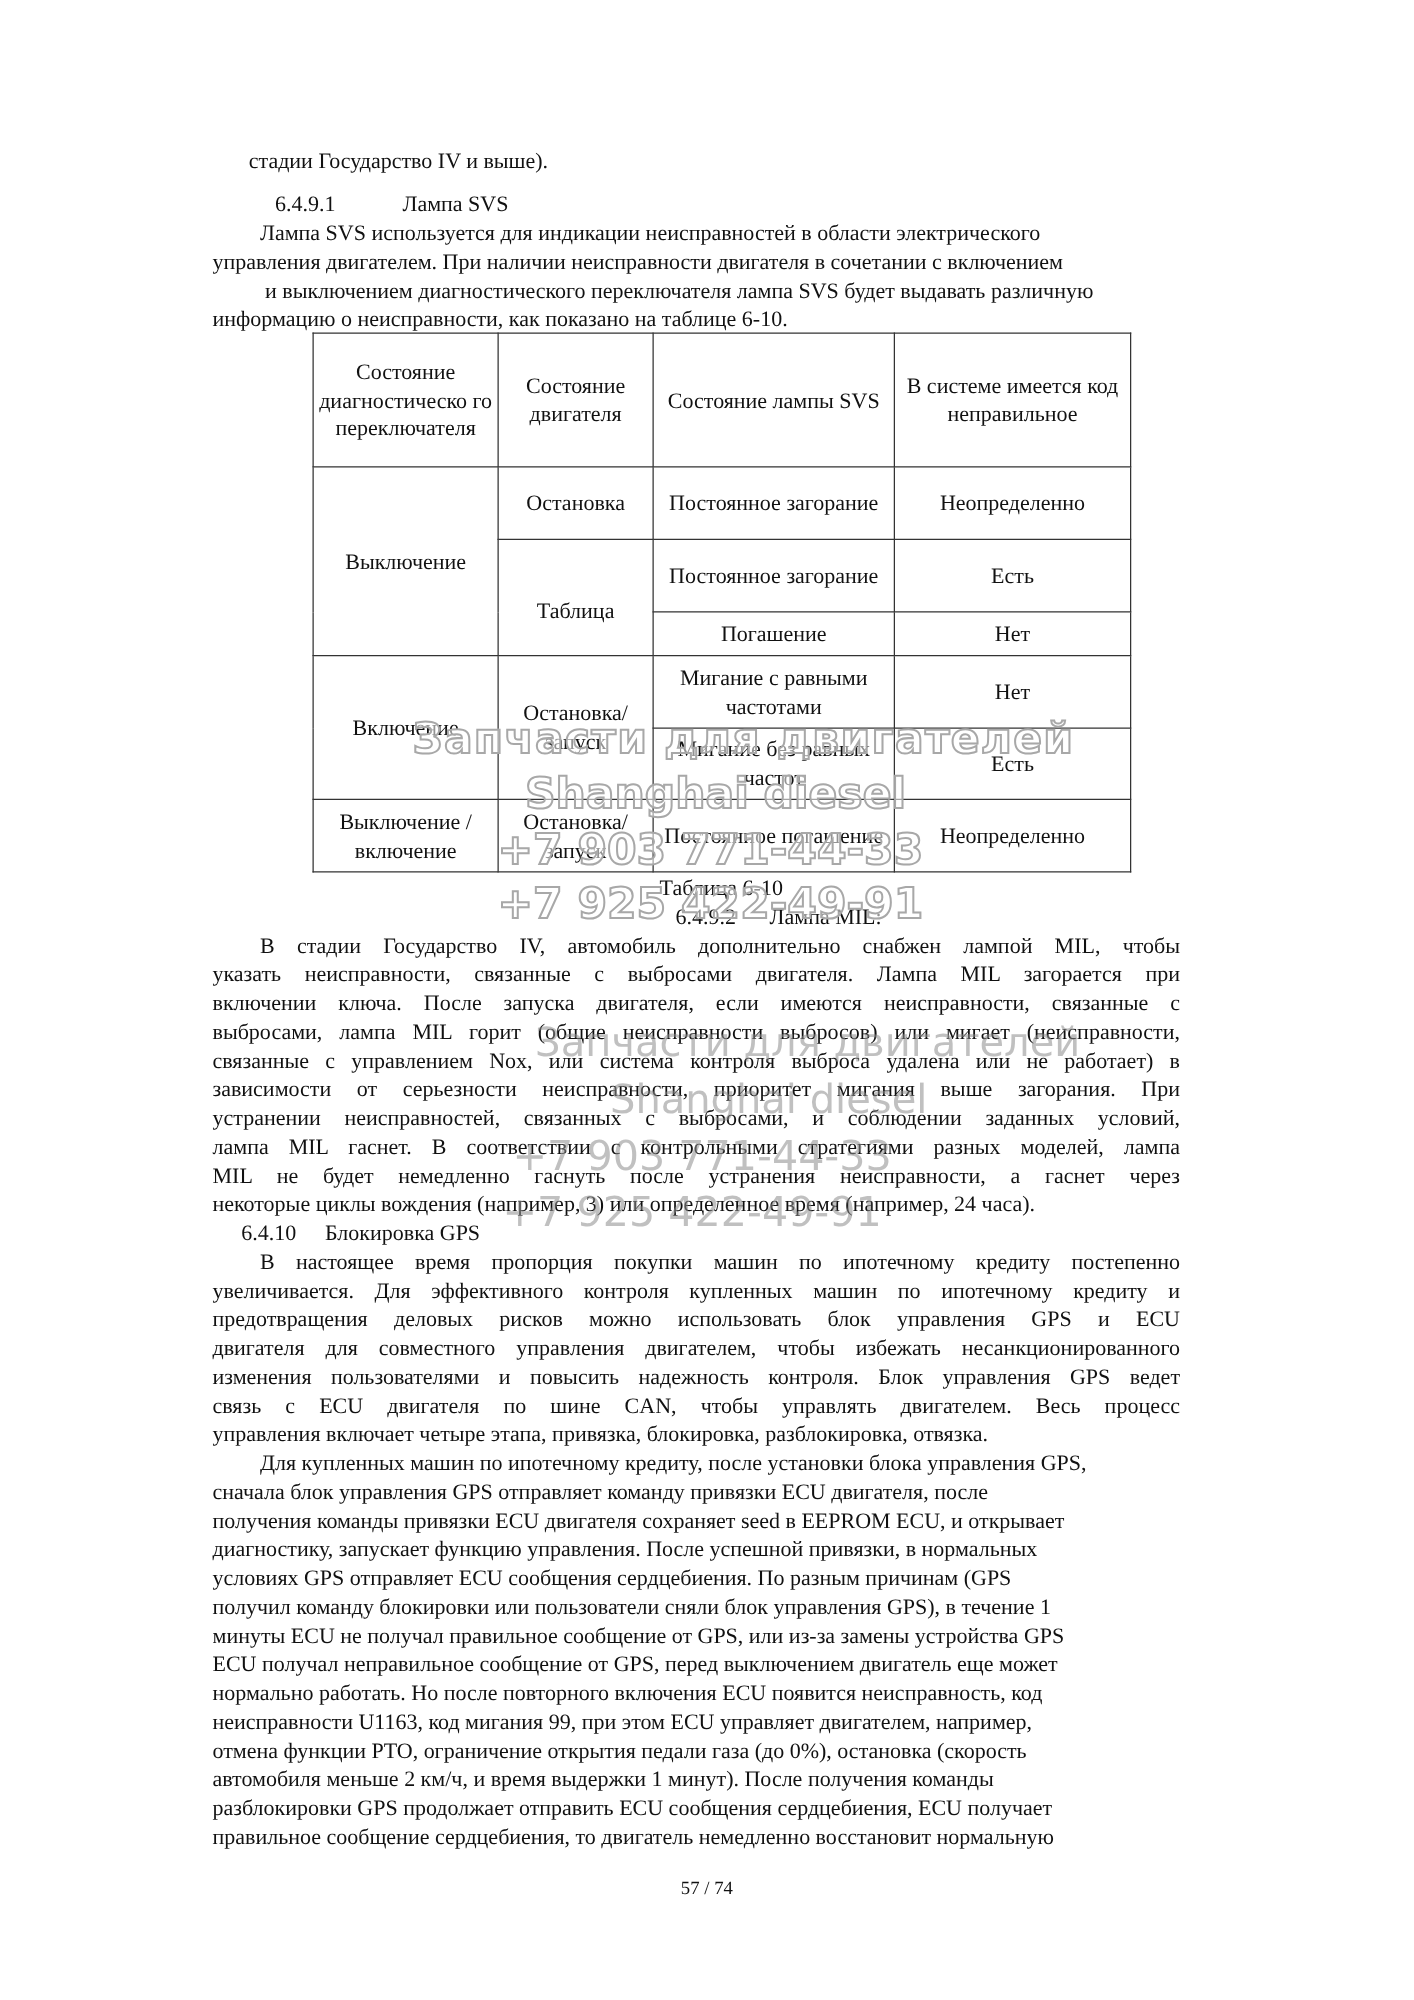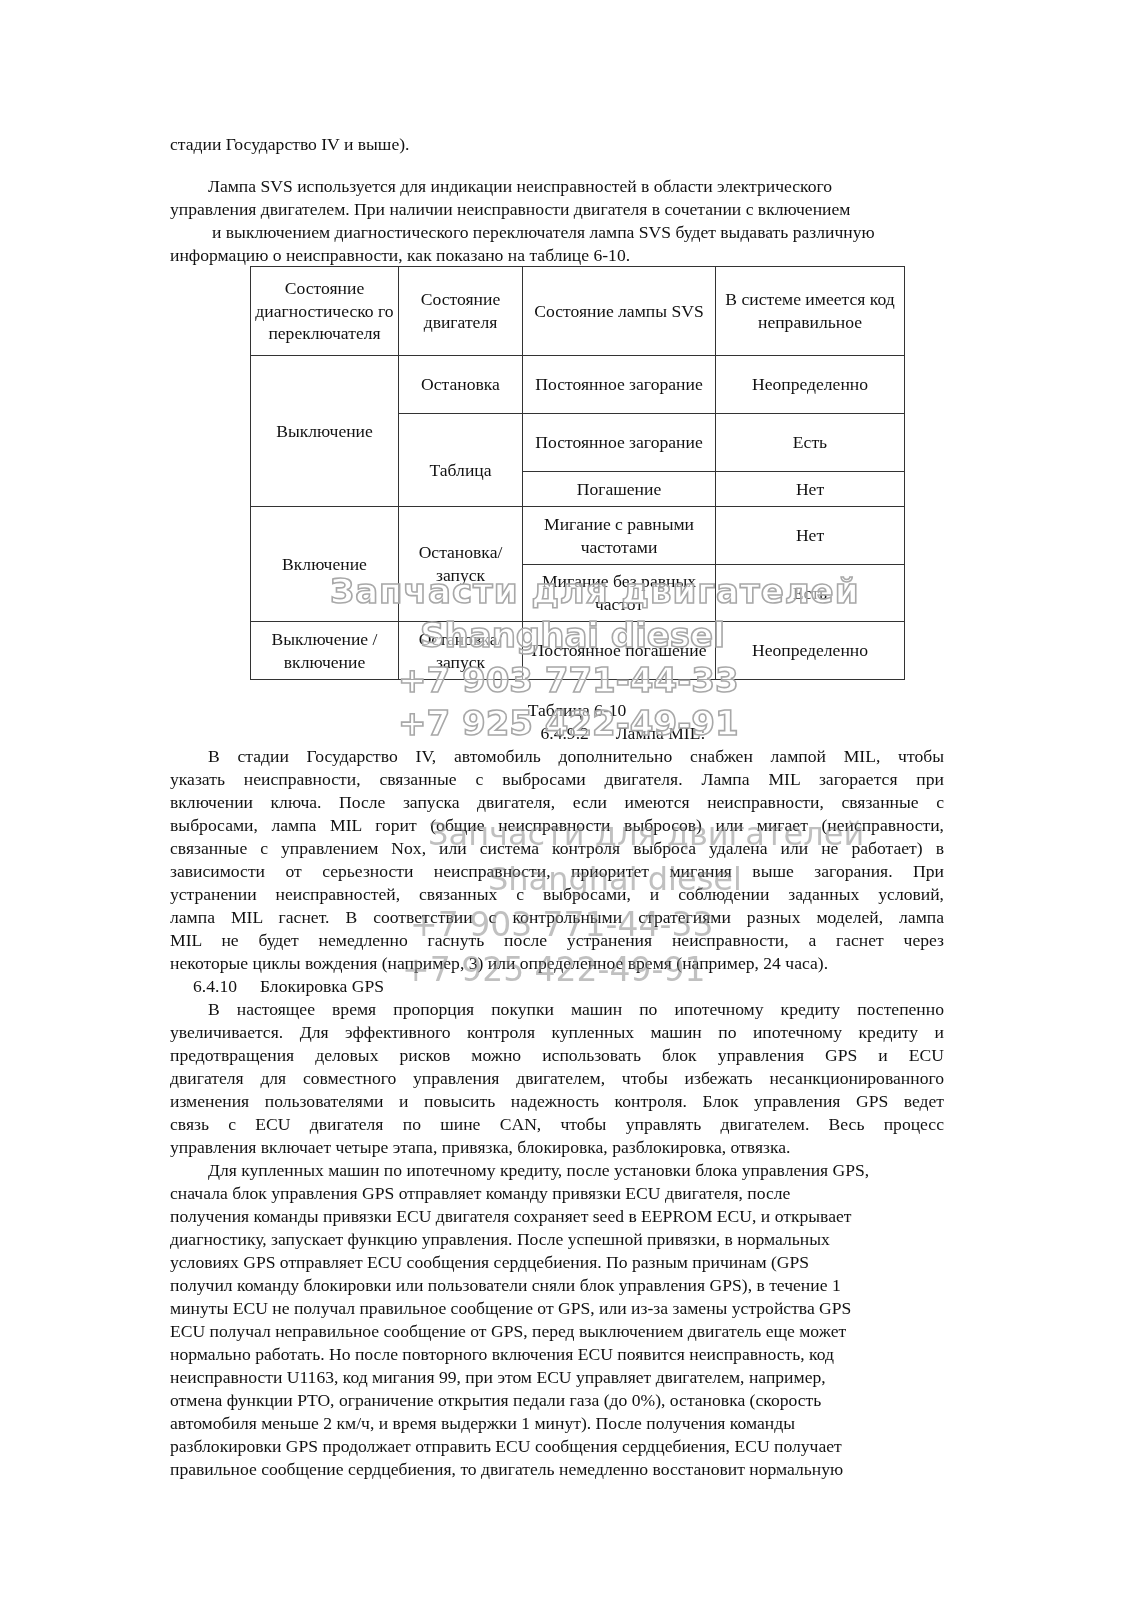--- a/index.html
+++ b/index.html
@@ -30,39 +30,42 @@
   .footer { position: absolute; left: 0; width: 1131px; top: 1503px; text-align: center; font-size: 15px; }
   .wm { position: absolute; pointer-events: none; font-family: "DejaVu Sans", sans-serif; white-space: nowrap; }
   .wm.outline { color: rgba(255,255,255,0.55); -webkit-text-stroke: 1.6px #a8a8a8; font-weight: bold; }
   .wm.solid { color: rgba(140,140,140,0.55); }
 </style>
 </head>
 <body>
 
 <div class="page">
 
-  <div class="line" style="top:133px;">стадии Государство IV и выше).</div>
+  <div class="line" style="top:117px;margin-left:29px;">стадии Государство IV и выше).</div>
 
+  <div class="line" style="top:152px; left:220px;">
+    <span class="heading-num" style="width:102px;">6.4.9.1</span><span>Лампа SVS</span>
+  </div>
 
   <div>
     <div class="line" style="top:175px; left:208px;">Лампа SVS используется для индикации неисправностей в области электрического</div>
     <div class="line" style="top:198px;">управления двигателем. При наличии неисправности двигателя в сочетании с включением</div>
     <div class="line" style="top:221px;margin-left:42px;">и выключением диагностического переключателя лампа SVS будет выдавать различную</div>
     <div class="line" style="top:244px;">информацию о неисправности, как показано на таблице 6-10.</div>
   </div>
 
   <table class="svs">
     <colgroup>
       <col style="width:148px">
         <col style="width:124px">
         <col style="width:193px">
         <col style="width:189px">
     </colgroup>
     <tbody>
-        <tr style="height:89px;">
+        <tr style="height:107px;">
       <td>Состояние диагностическо го переключателя</td>
       <td>Состояние двигателя</td>
       <td>Состояние лампы SVS</td>
       <td>В системе имеется код неправильное</td>
     </tr>
     <tr style="height:58px;">
       <td rowspan="3">Выключение</td>
       <td>Остановка</td>
       <td>Постоянное загорание</td>
       <td>Неопределенно</td>
@@ -138,20 +141,21 @@
     <div class="line" style="top:1297px;">минуты ECU не получал правильное сообщение от GPS, или из-за замены устройства GPS</div>
     <div class="line" style="top:1320px;">ECU получал неправильное сообщение от GPS, перед выключением двигатель еще может</div>
     <div class="line" style="top:1343px;">нормально работать. Но после повторного включения ECU появится неисправность, код</div>
     <div class="line" style="top:1366px;">неисправности U1163, код мигания 99, при этом ECU управляет двигателем, например,</div>
     <div class="line" style="top:1389px;">отмена функции PTO, ограничение открытия педали газа (до 0%), остановка (скорость</div>
     <div class="line" style="top:1412px;">автомобиля меньше 2 км/ч, и время выдержки 1 минут). После получения команды</div>
     <div class="line" style="top:1435px;">разблокировки GPS продолжает отправить ECU сообщения сердцебиения, ECU получает</div>
     <div class="line" style="top:1458px;">правильное сообщение сердцебиения, то двигатель немедленно восстановит нормальную</div>
   </div>
 
+  <div class="footer">57 / 74</div>
 
   <div class="wm outline" style="left:330px; top:571px; font-size:34px; letter-spacing:1px;">Запчасти для двигателей</div>
   <div class="wm outline" style="left:420px; top:615px; font-size:34px;">Shanghai diesel</div>
   <div class="wm outline" style="left:398px; top:660px; font-size:34px;">+7 903 771-44-33</div>
   <div class="wm outline" style="left:398px; top:703px; font-size:34px;">+7 925 422-49-91</div>
 
   <div class="wm solid" style="left:428px; top:815px; font-size:32px;">Запчасти для двигателей</div>
   <div class="wm solid" style="left:488px; top:860px; font-size:32px;">Shanghai diesel</div>
   <div class="wm solid" style="left:410px; top:905px; font-size:33px;">+7 903 771-44-33</div>
   <div class="wm solid" style="left:402px; top:950px; font-size:33px;">+7 925 422-49-91</div>

